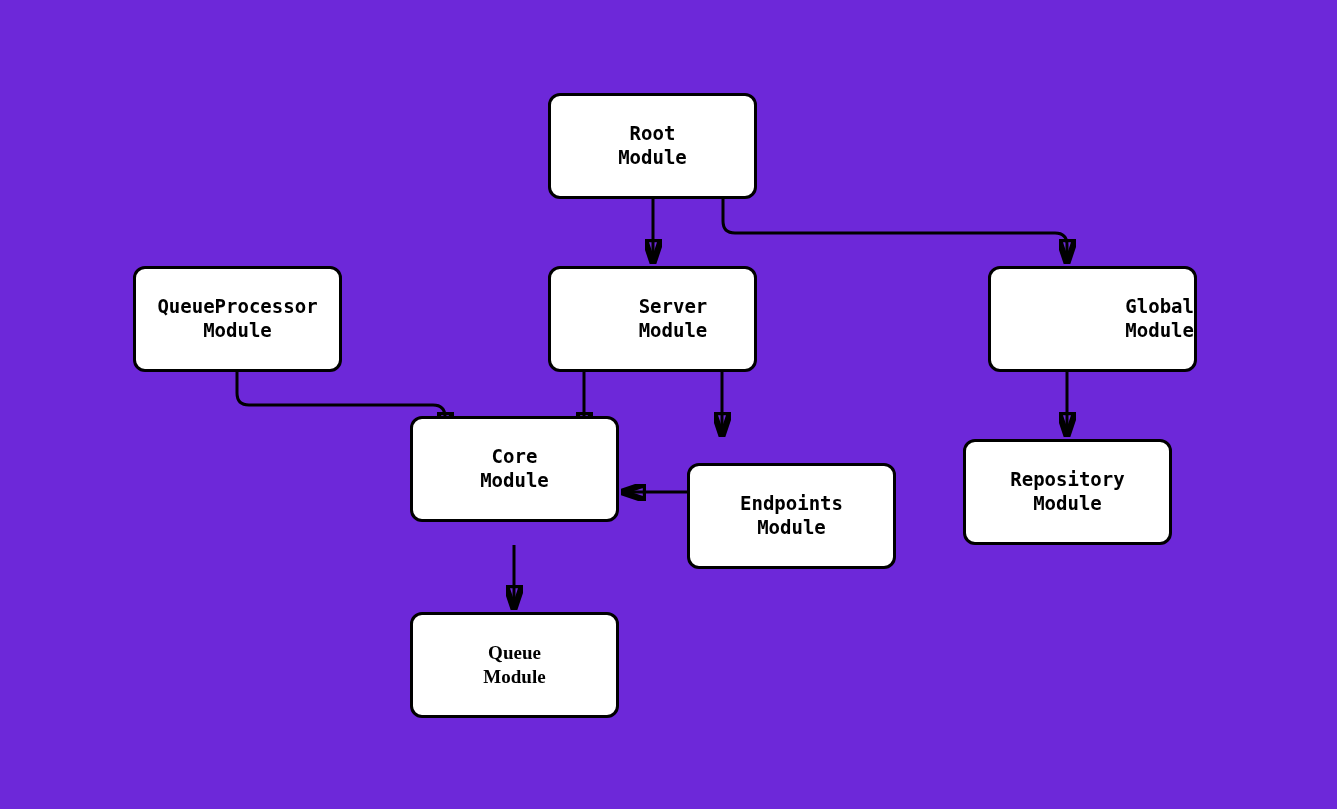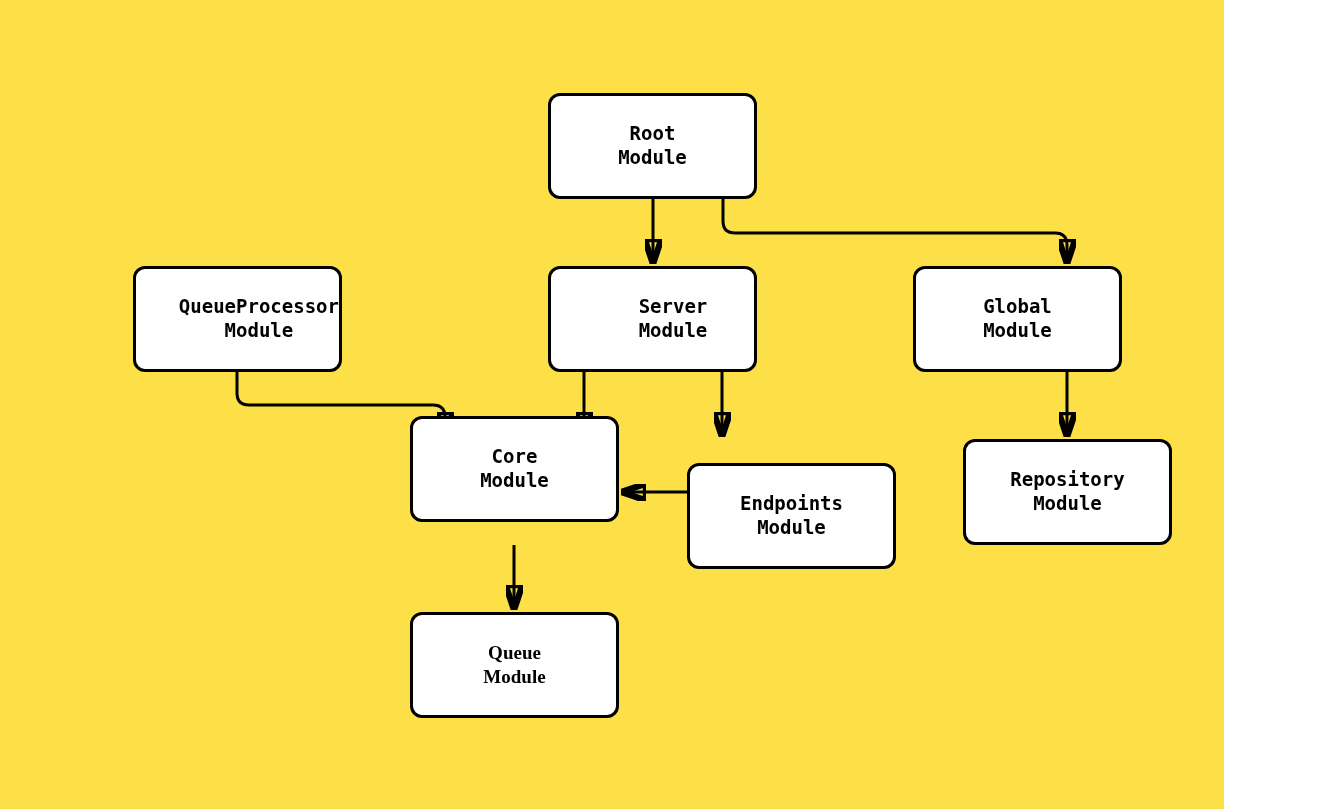--- a/index.html
+++ b/index.html
@@ -2,23 +2,23 @@
 <html><head>
 <meta charset="utf-8">
 <style>
   html, body {
     margin: 0;
     padding: 0;
     background: #ffffff;
   }
   .canvas {
     position: relative;
-    width: 1224px;
+    width: 1337px;
     height: 809px;
-    background: #fde047;
+    background: #6d28d9;
     overflow: hidden;
     font-family: "DejaVu Sans Mono", monospace;
   }
   .edges-layer {
     position: absolute;
     left: 0;
     top: 0;
     width: 1337px;
     height: 809px;
     z-index: 1;
@@ -75,26 +75,26 @@
   <div class="node" style="left:548px; top:93px;">
     <span class="node-label">Root
 Module</span>
   </div>
 
   <div class="node" style="left:548px; top:266px;padding-left:41px;">
     <span class="node-label">Server
 Module</span>
   </div>
 
-  <div class="node" style="left:913px; top:266px;">
+  <div class="node" style="left:988px; top:266px;justify-content:flex-end;">
     <span class="node-label">Global
 Module</span>
   </div>
 
-  <div class="node" style="left:133px; top:266px;justify-content:flex-end;">
+  <div class="node" style="left:133px; top:266px;">
     <span class="node-label">QueueProcessor
 Module</span>
   </div>
 
   <div class="node" style="left:410px; top:416px;">
     <span class="node-label">Core
 Module</span>
   </div>
 
   <div class="node" style="left:687px; top:439px;margin-top:24px;">

